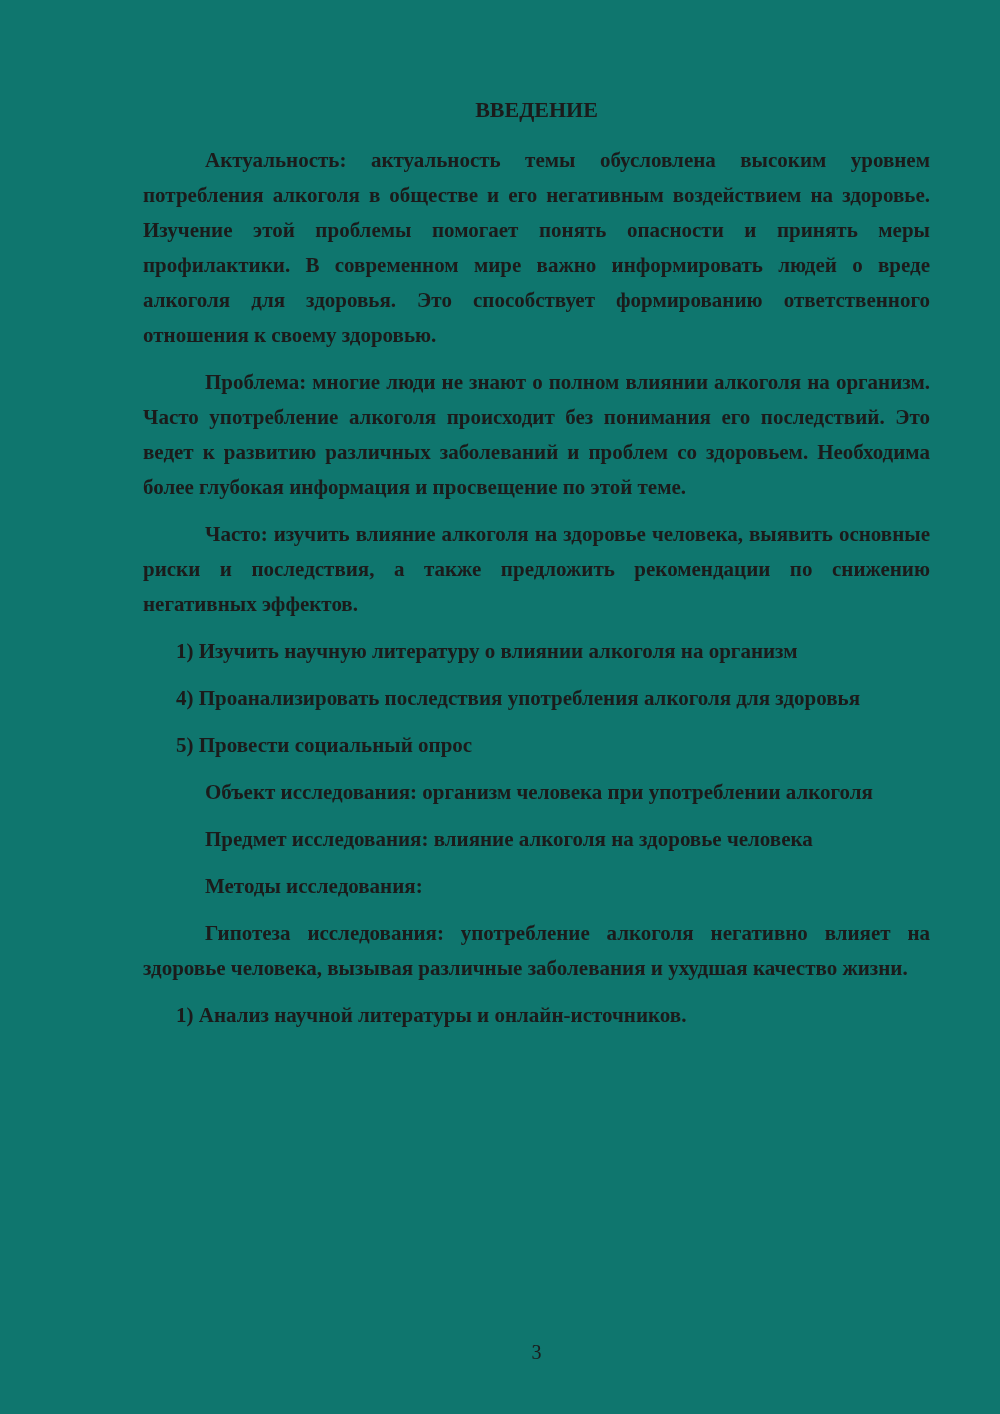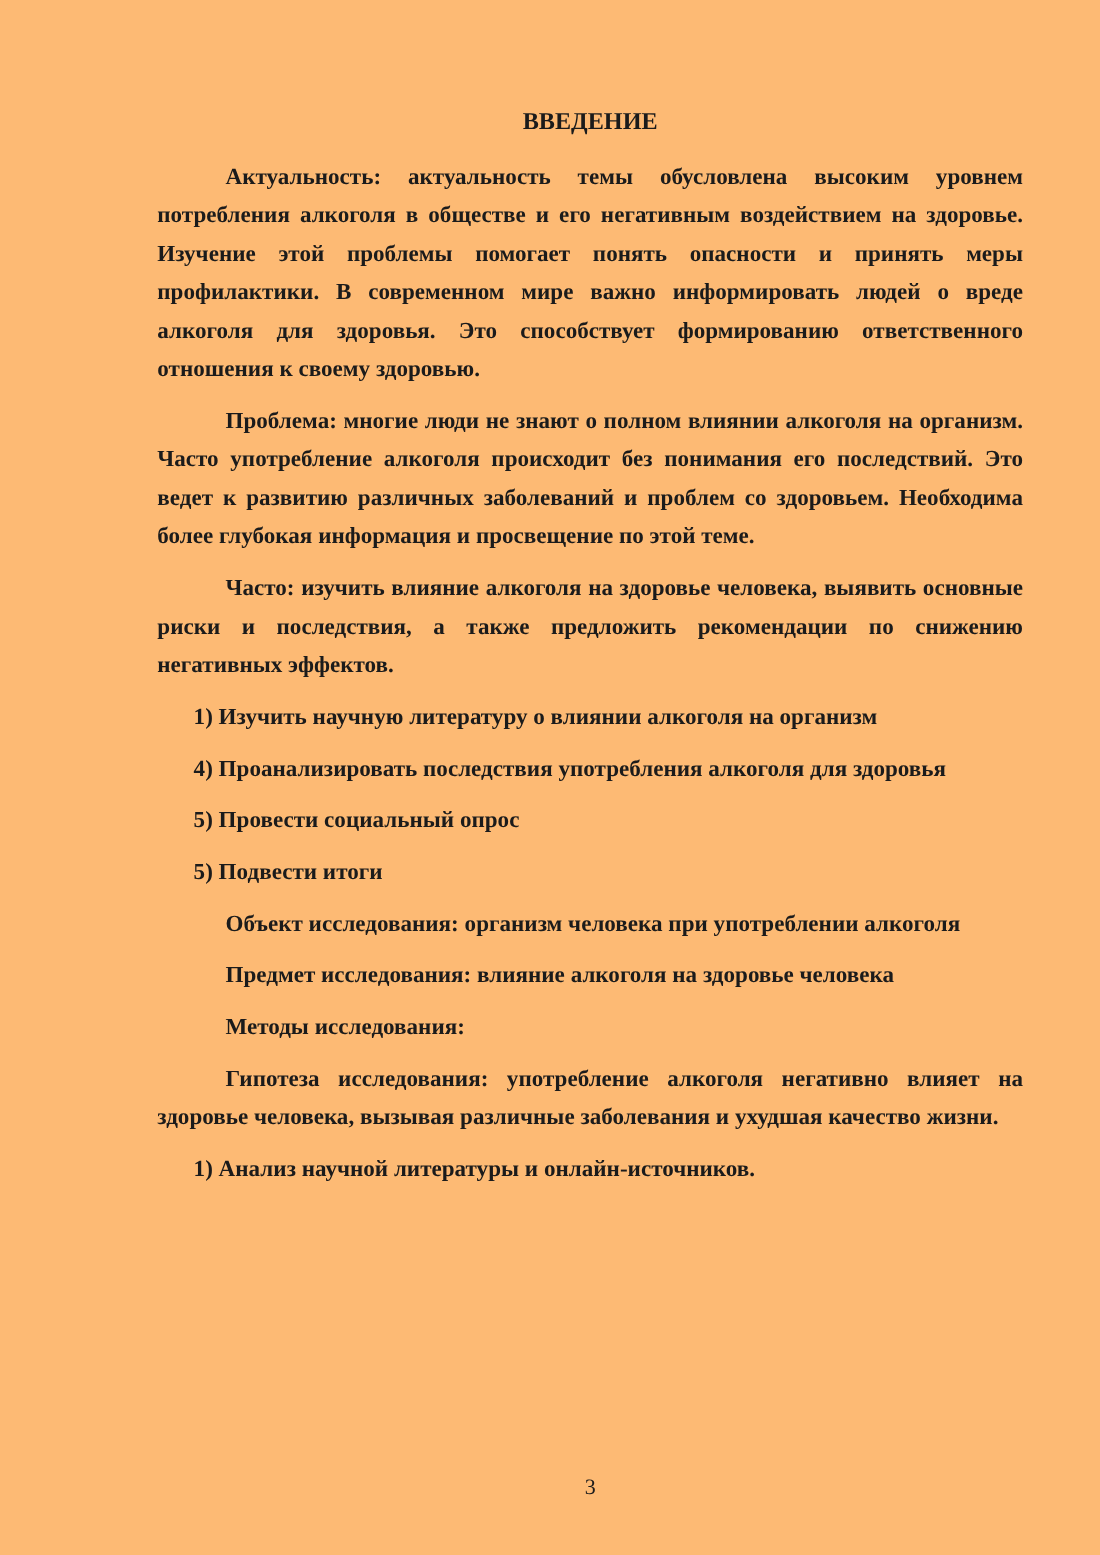--- a/index.html
+++ b/index.html
@@ -6,21 +6,21 @@
   html, body {
     margin: 0;
     padding: 0;
     background: #ffffff;
   }
   .page {
     position: relative;
     width: 1000px;
     height: 1414px;
     margin: 0 auto;
-    background: #fdba74;
+    background: #0f766e;
     color: #1b1b1b;
     font-family: "Liberation Serif", "DejaVu Serif", serif;
     font-size: 21px;
     line-height: 35px;
     box-sizing: border-box;
   }
   .content {
     padding: 92px 70px 0 143px;
   }
   .title {
@@ -62,21 +62,20 @@
     <p class="para">Актуальность: актуальность темы обусловлена высоким уровнем потребления алкоголя в обществе и его негативным воздействием на здоровье. Изучение этой проблемы помогает понять опасности и принять меры профилактики. В современном мире важно информировать людей о вреде алкоголя для здоровья. Это способствует формированию ответственного отношения к своему здоровью.</p>
 
     <p class="para">Проблема: многие люди не знают о полном влиянии алкоголя на организм. Часто употребление алкоголя происходит без понимания его последствий. Это ведет к развитию различных заболеваний и проблем со здоровьем. Необходима более глубокая информация и просвещение по этой теме.</p>
 
     <p class="para">Часто: изучить влияние алкоголя на здоровье человека, выявить основные риски и последствия, а также предложить рекомендации по снижению негативных эффектов.</p>
 
 
     <p class="list">1) Изучить научную литературу о влиянии алкоголя на организм</p>
     <p class="list">4) Проанализировать последствия употребления алкоголя для здоровья</p>
     <p class="list">5) Провести социальный опрос</p>
-    <p class="list">5) Подвести итоги</p>
 
     <p class="para">Объект исследования: организм человека при употреблении алкоголя</p>
 
     <p class="para">Предмет исследования: влияние алкоголя на здоровье человека</p>
 
     <p class="para">Методы исследования:</p>
 
     <p class="para">Гипотеза исследования: употребление алкоголя негативно влияет на здоровье человека, вызывая различные заболевания и ухудшая качество жизни.</p>
 
     <p class="list">1) Анализ научной литературы и онлайн-источников.</p>

